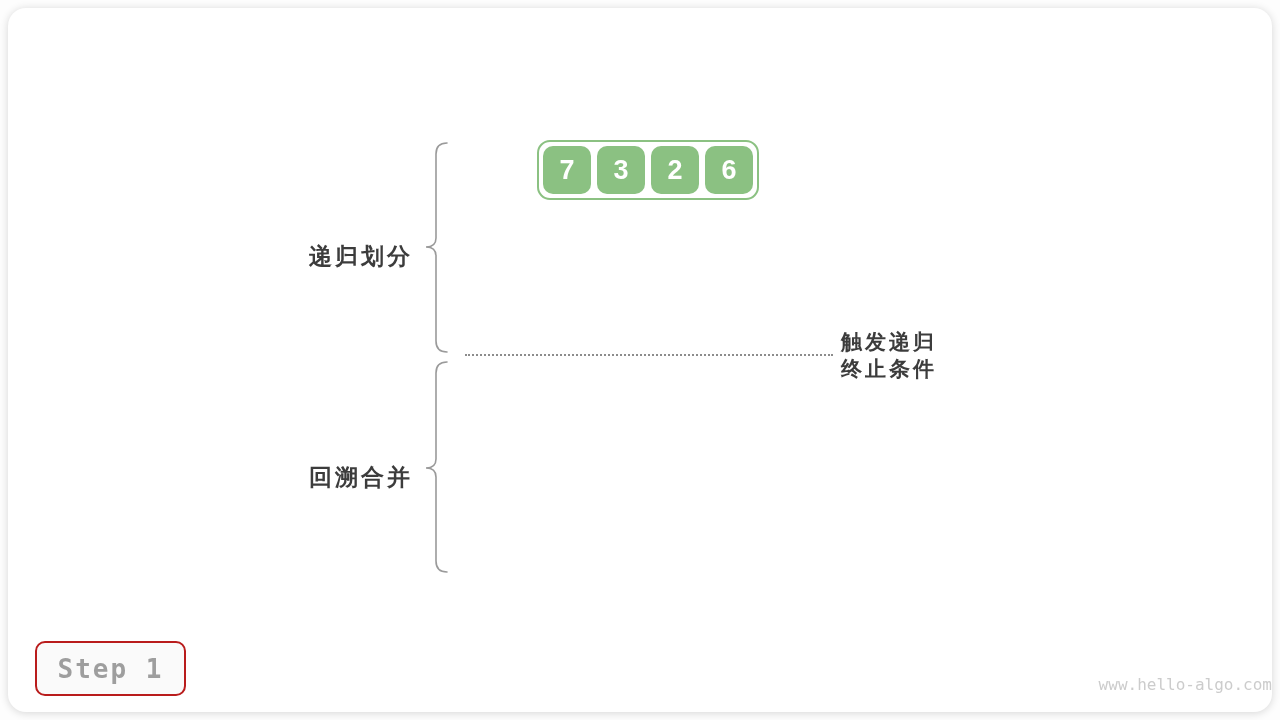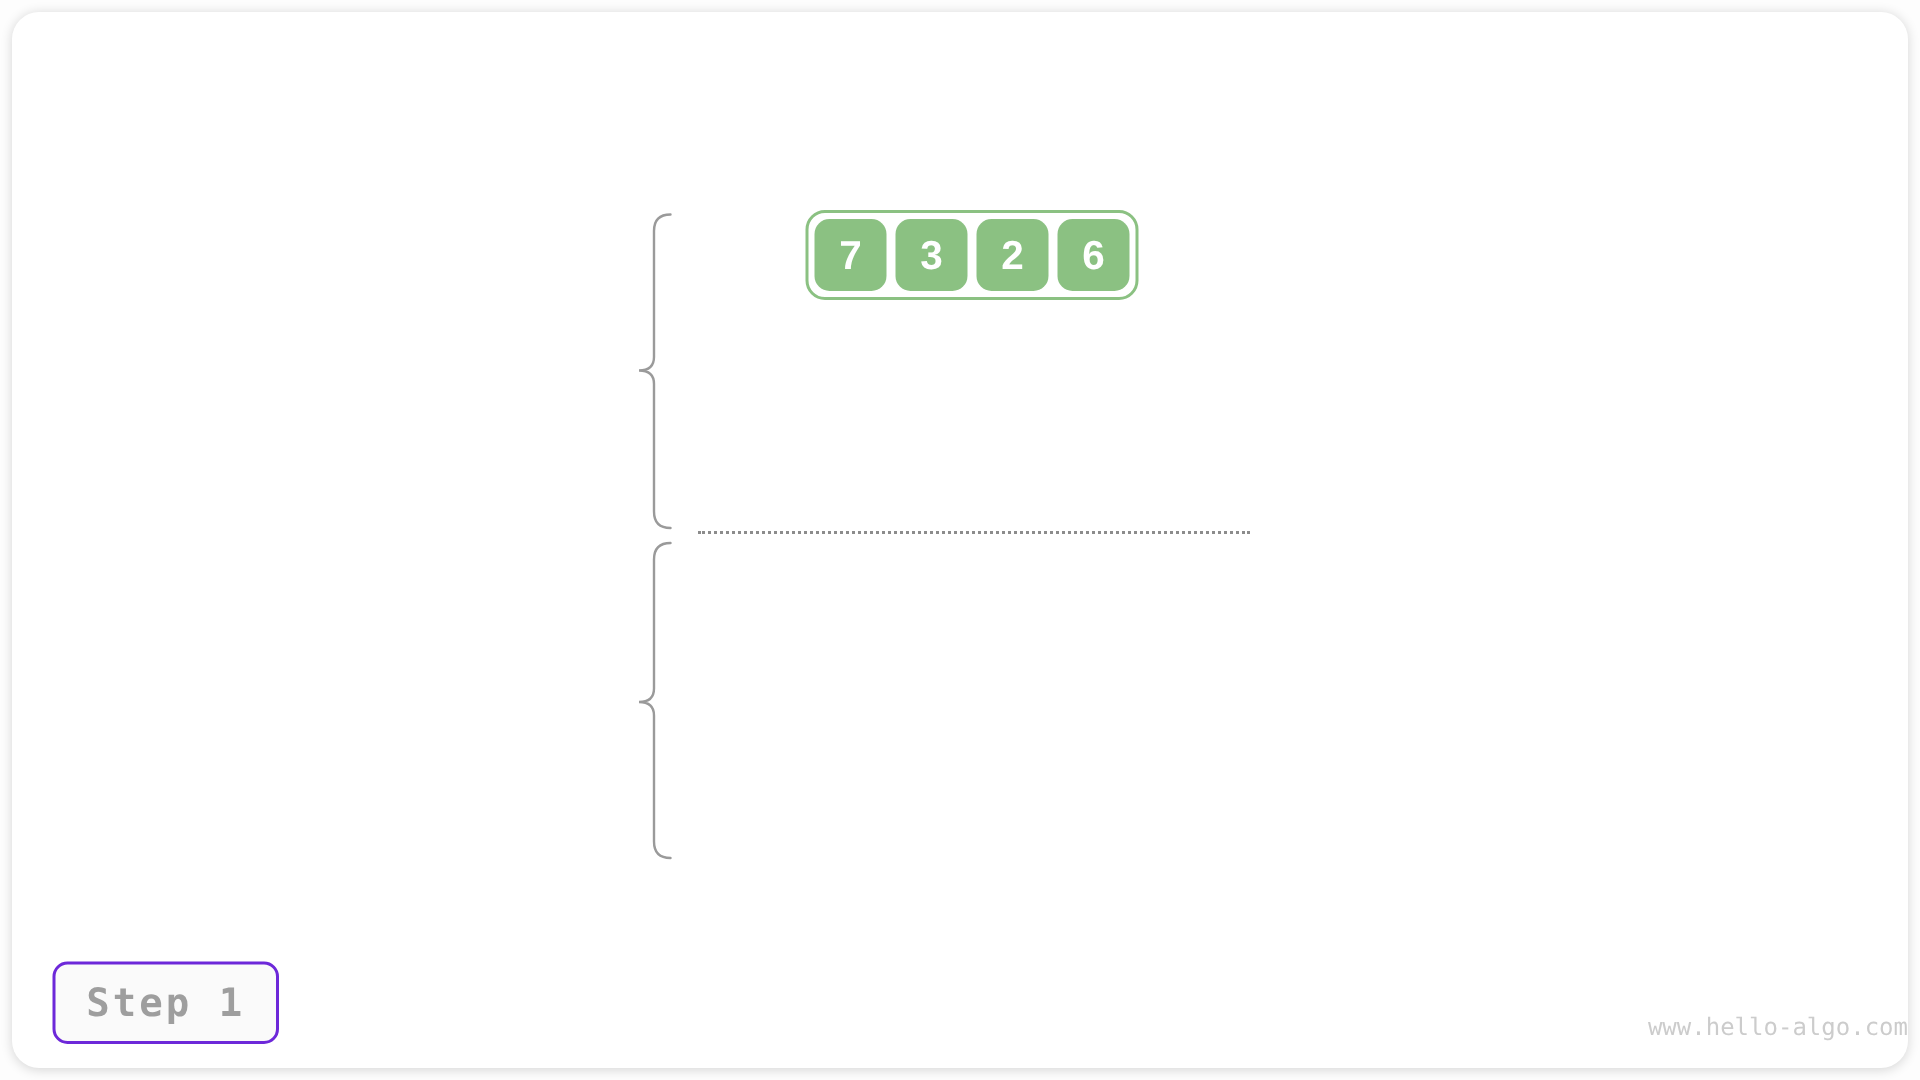--- a/index.html
+++ b/index.html
@@ -87,21 +87,21 @@
     letter-spacing: 3px;
     line-height: 27px;
     color: #3C3C3C;
     white-space: nowrap;
   }
   
   .step-badge {
     position: absolute;
     left: 27px; top: 633px;
     width: 147px; height: 51px;
-    border: 2px solid #6d28d9;
+    border: 2px solid #b91c1c;
     border-radius: 10px;
     background: #FAFAFA;
     display: flex;
     align-items: center;
     justify-content: center;
     font-family: "DejaVu Sans Mono", "Liberation Mono", monospace;
     font-size: 26px;
     font-weight: bold;
     color: #9E9E9E;
     letter-spacing: 2px;
@@ -128,21 +128,27 @@
   </div>
 
   <svg class="brace brace-top" viewBox="0 0 36 220">
     <path d="M27,5 Q16,5 16,16 L16,100 Q16,109 6,109 Q16,109 16,118 L16,203 Q16,214 27,214"></path>
   </svg>
 
   <svg class="brace brace-bottom" viewBox="0 0 36 220">
     <path d="M27,5 Q16,5 16,16 L16,102 Q16,111 6,111 Q16,111 16,120 L16,204 Q16,215 27,215"></path>
   </svg>
 
+  <div class="phase-label phase-divide">递归划分</div>
+  <div class="phase-label phase-merge">回溯合并</div>
 
   <div class="dotted-line"></div>
 
+  <div class="annotation">
+    <div>触发递归</div>
+    <div>终止条件</div>
+  </div>
 
   <div class="step-badge">Step 1</div>
 
   <div class="watermark">www.hello-algo.com</div>
 
 </div>
 
 </body></html>

